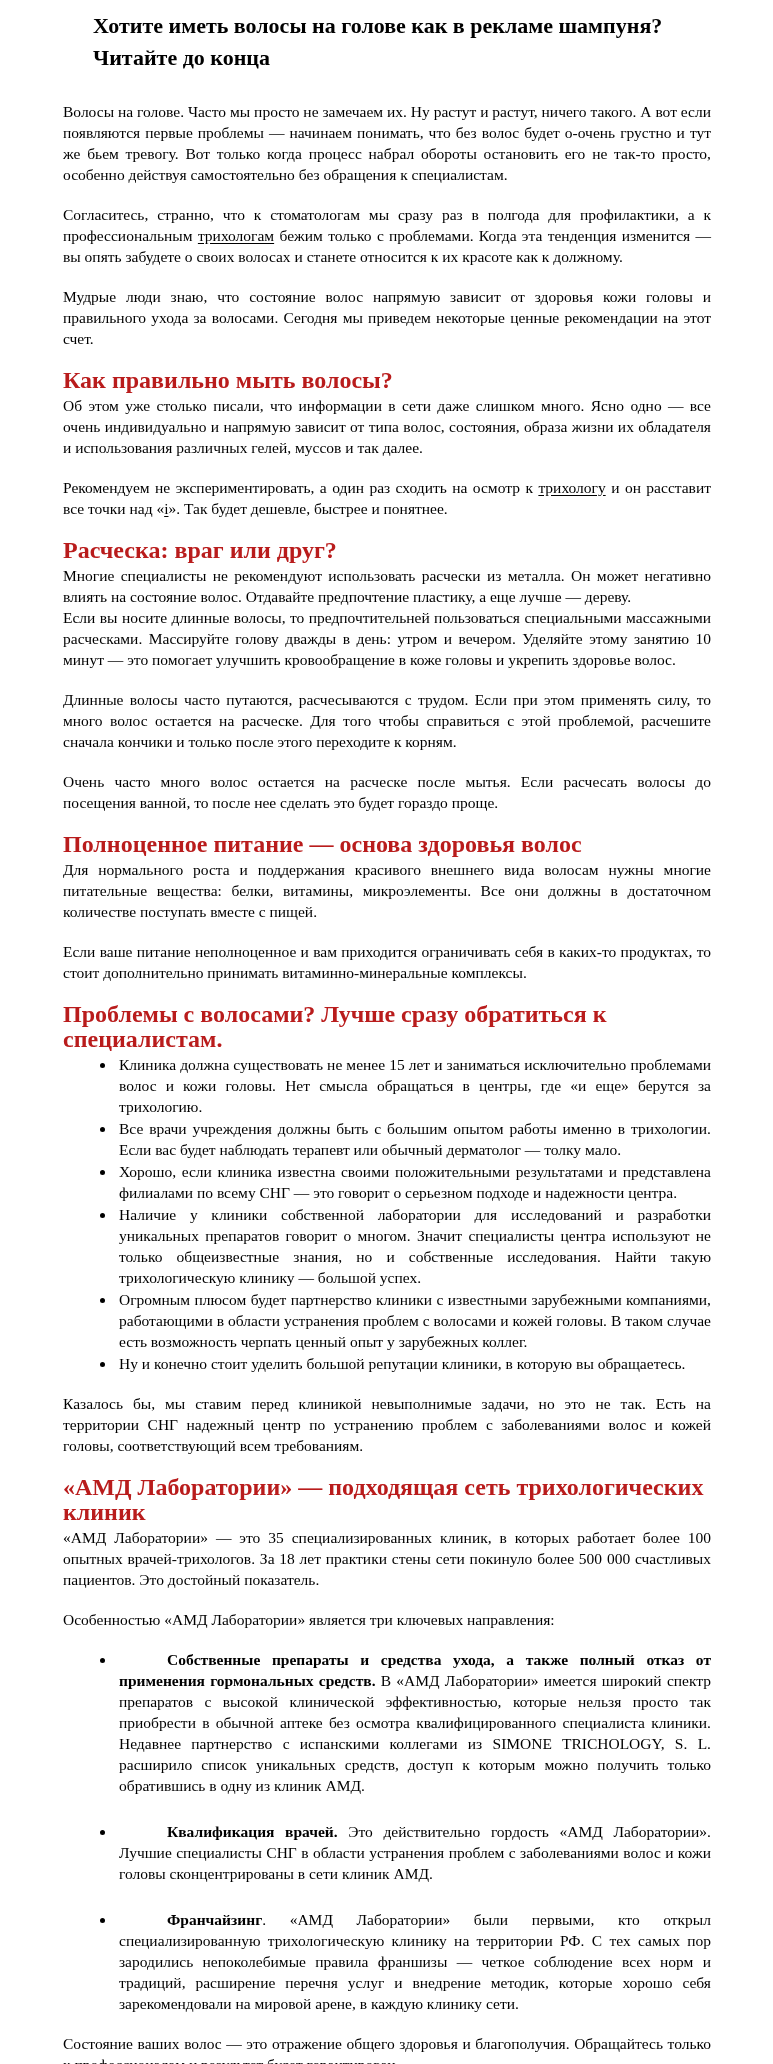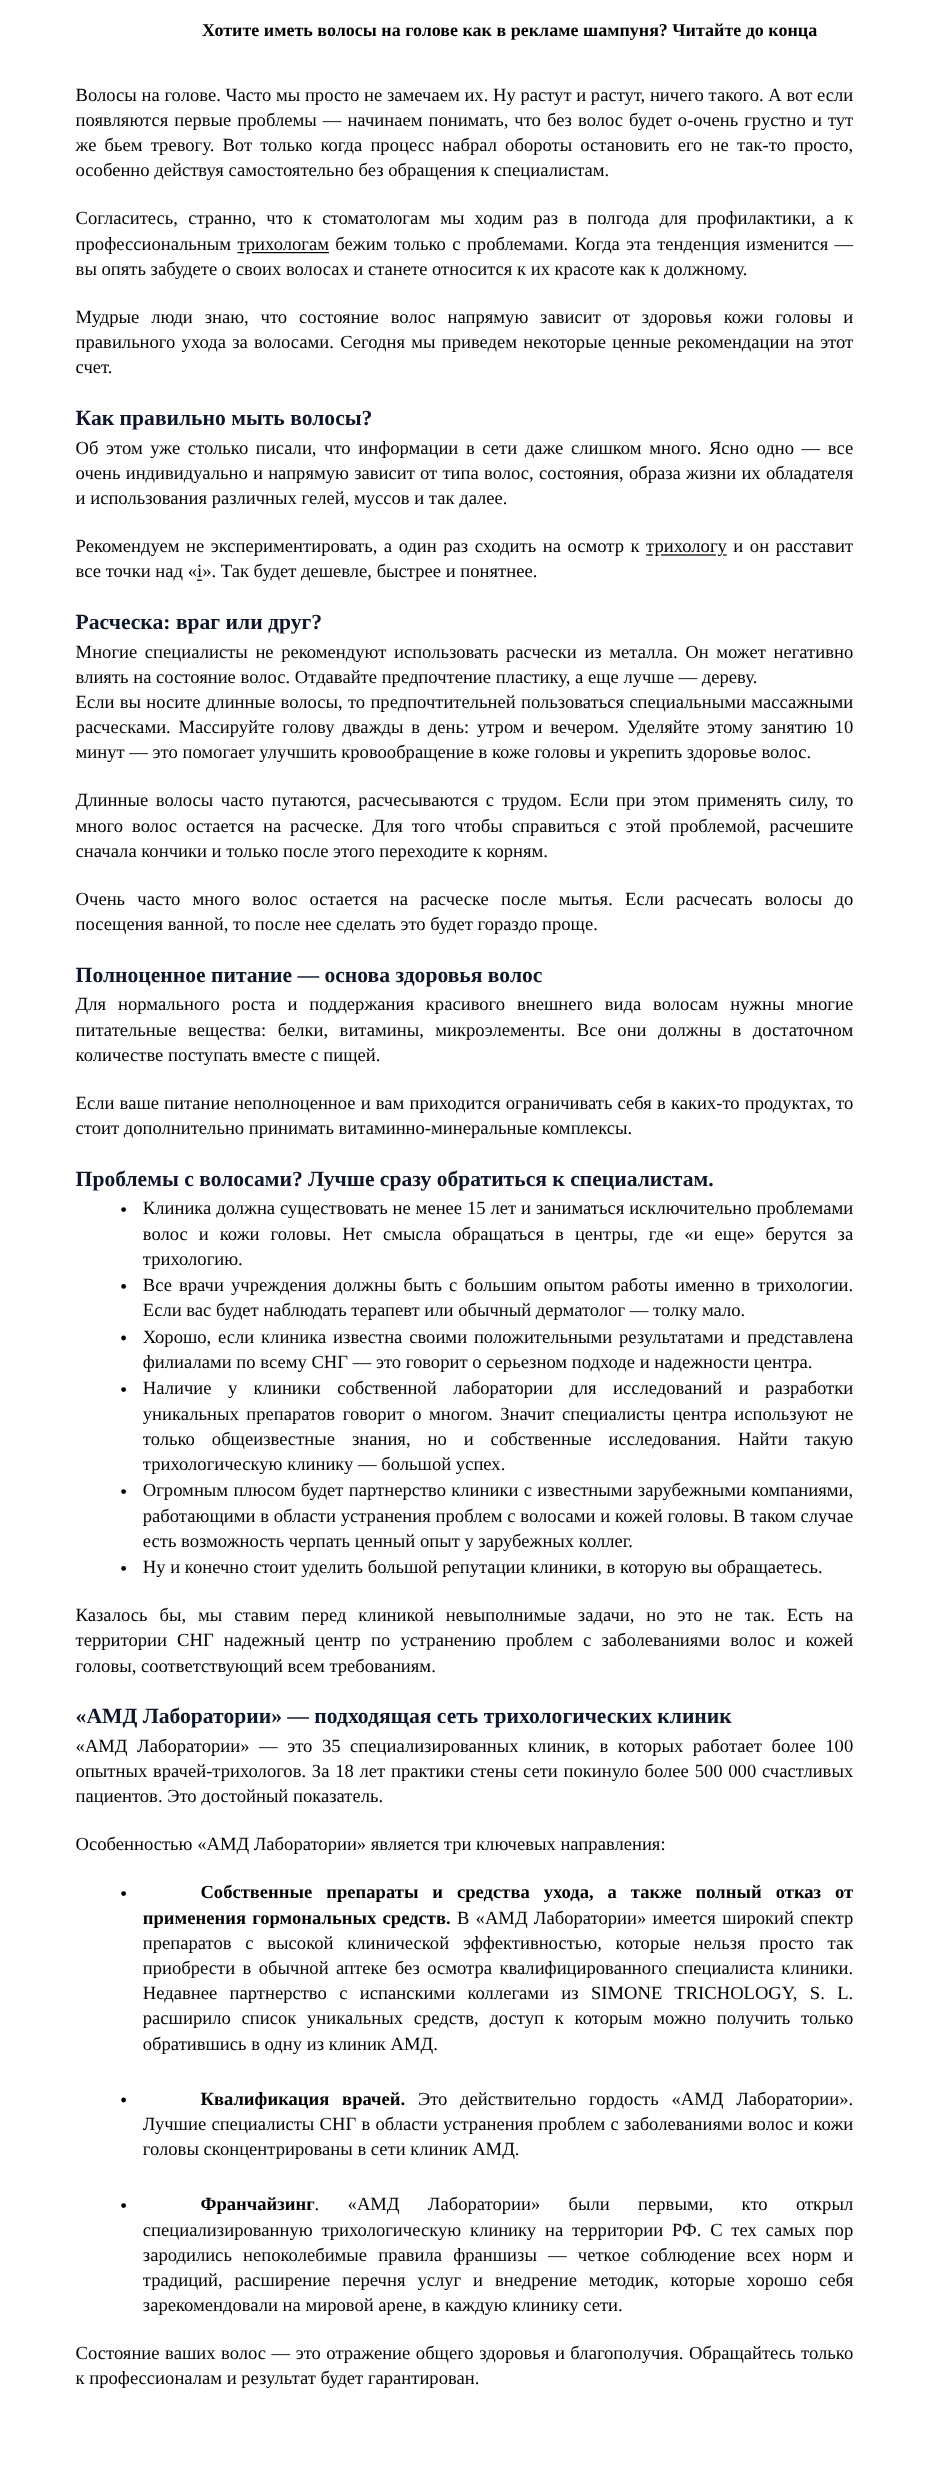--- a/index.html
+++ b/index.html
@@ -13,33 +13,33 @@
     box-sizing: border-box;
     margin: 0 auto;
     background: #ffffff;
     padding: 6px 62px 40px 63px;
     font-family: "Liberation Serif", "DejaVu Serif", serif;
     color: #000000;
     font-size: 15.5px;
     line-height: 21px;
   }
   h1.article-title {
-    font-size: 15px;
+    font-size: 22px;
     line-height: 32px;
     font-weight: bold;
-    text-align: right;
+    text-align: left;
     margin: 4px 30px 27px 30px;
     color: #000000;
   }
   .doc h2 {
-    font-size: 18px;
+    font-size: 24px;
     line-height: 25px;
     font-weight: bold;
     margin: 0 0 2px 0;
-    color: #0f172a;
+    color: #b91c1c;
   }
   .doc p {
     margin: 0 0 19px 0;
     text-align: justify;
   }
   .doc ul {
     margin: 0 0 19px 0;
     padding: 0 0 0 53px;
     list-style: disc outside;
   }
@@ -64,21 +64,21 @@
     text-decoration: underline;
   }
 </style>
 </head>
 <body>
 
 <div class="page">
   <h1 class="article-title">Хотите иметь волосы на голове как в рекламе шампуня? Читайте до конца</h1>
   <div class="doc">
       <p><span>Волосы на голове. Часто мы просто не замечаем их. Ну растут и растут, ничего такого. А вот если появляются первые проблемы — начинаем понимать, что без волос будет о-очень грустно и тут же бьем тревогу. Вот только когда процесс набрал обороты остановить его не так-то просто, особенно действуя самостоятельно без обращения к специалистам.</span></p>
-      <p><span>Согласитесь, странно, что к стоматологам мы ходим раз в полгода для профилактики, а к профессиональным </span><span class="spellcheck">трихологам</span><span> бежим только с проблемами. Когда эта тенденция изменится — вы опять забудете о своих волосах и станете относится к их красоте как к должному.</span></p>
+      <p><span>Согласитесь, странно, что к стоматологам мы сразу раз в полгода для профилактики, а к профессиональным </span><span class="spellcheck">трихологам</span><span> бежим только с проблемами. Когда эта тенденция изменится — вы опять забудете о своих волосах и станете относится к их красоте как к должному.</span></p>
       <p><span>Мудрые люди знаю, что состояние волос напрямую зависит от здоровья кожи головы и правильного ухода за волосами. Сегодня мы приведем некоторые ценные рекомендации на этот счет.</span></p>
       <h2>Как правильно мыть волосы?</h2>
       <p><span>Об этом уже столько писали, что информации в сети даже слишком много.  Ясно одно — все очень индивидуально и напрямую зависит от типа волос, состояния, образа жизни их обладателя и использования различных гелей, муссов и так далее.</span></p>
       <p><span>Рекомендуем не экспериментировать, а один раз сходить на осмотр к </span><span class="spellcheck">трихологу</span><span> и он расставит все точки над «</span><span class="spellcheck">i</span><span>». Так будет дешевле, быстрее и понятнее.</span></p>
       <h2>Расческа: враг или друг?</h2>
       <p><span>Многие специалисты не рекомендуют использовать расчески из металла. Он может негативно влиять на состояние волос. Отдавайте предпочтение пластику, а еще лучше — дереву.</span><br><span>Если вы носите длинные волосы, то предпочтительней пользоваться специальными массажными расческами. Массируйте голову дважды в день: утром и вечером. Уделяйте этому занятию 10 минут — это помогает улучшить кровообращение в коже головы и укрепить здоровье волос.</span></p>
       <p><span>Длинные волосы часто путаются, расчесываются с трудом. Если при этом применять силу, то много волос остается на расческе. Для того чтобы справиться с этой проблемой, расчешите сначала кончики и только после этого переходите к корням.</span></p>
       <p><span>Очень часто много волос остается на расческе после мытья. Если расчесать волосы до посещения ванной, то после нее сделать это будет гораздо проще.</span></p>
       <h2>Полноценное питание — основа здоровья волос</h2>
       <p><span>Для нормального роста и поддержания красивого внешнего вида волосам нужны многие питательные вещества: белки, витамины, микроэлементы. Все они должны в достаточном количестве поступать вместе с пищей.</span></p>

